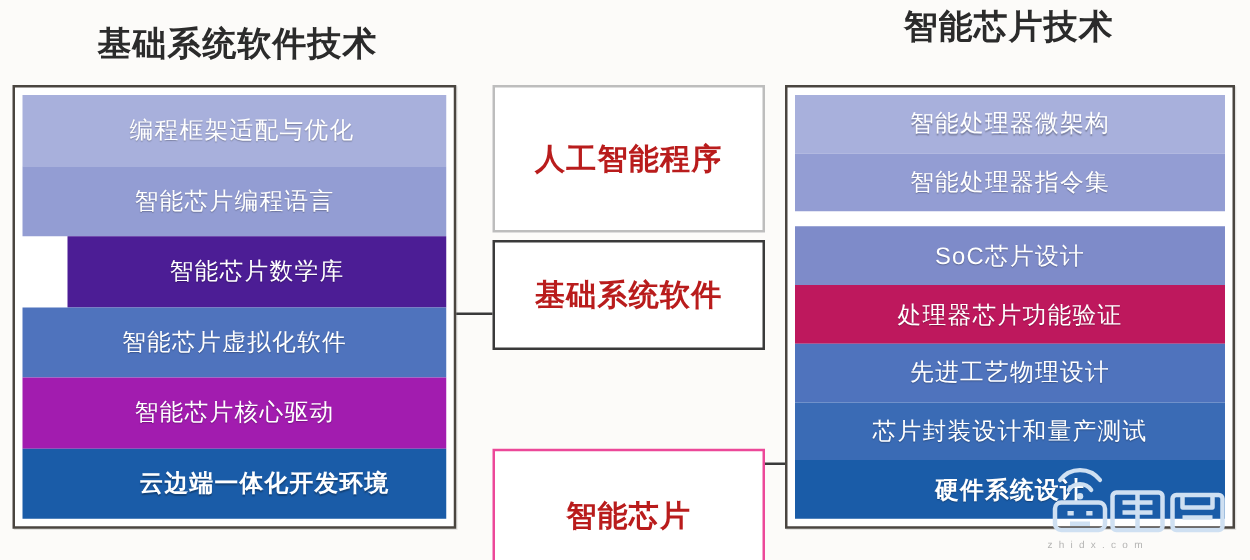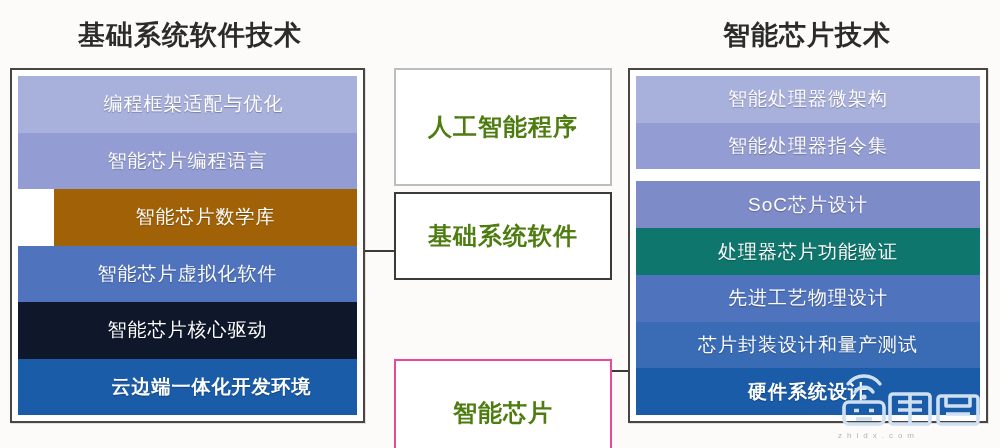--- a/index.html
+++ b/index.html
@@ -20,21 +20,21 @@
   .col-title {
     position: absolute;
     font-size: 27px;
     font-weight: bold;
     color: #2b2b2b;
     letter-spacing: 1px;
     white-space: nowrap;
     line-height: 1;
   }
   #title-left  { left: 78px;  top: 22px; }
-  #title-right { left: 723px; top: 22px; }
+  #title-right { left: 723px; top: 8px; }
 
   
   .stack-panel {
     position: absolute;
     border: 2px solid #4a4540;
     background: #ffffff;
     box-sizing: border-box;
     padding: 6px;
     box-shadow: 1px 1px 0 rgba(0,0,0,0.10);
   }
@@ -68,21 +68,21 @@
   
   .mid-box {
     position: absolute;
     box-sizing: border-box;
     background: #ffffff;
     display: flex;
     align-items: center;
     justify-content: center;
     font-size: 24px;
     font-weight: bold;
-    color: #4d7c0f;
+    color: #b91c1c;
     letter-spacing: 1px;
     white-space: nowrap;
   }
   #mid-box-0 {
     left: 394px; top: 68px; width: 218px; height: 118px;
     border: 2px solid #bdbdbd;
   }
   #mid-box-1 {
     left: 394px; top: 192px; width: 218px; height: 88px;
     border: 2px solid #3a3a3a;
@@ -128,27 +128,27 @@
 <div class="col-title" id="title-left">基础系统软件技术</div>
 
 <div class="stack-panel" id="panel-left">
   <div class="stack-inner" id="left-stack">
       <div class="stack-row" style="background: rgb(168, 176, 220); padding-left: 12px;">
         <span>编程框架适配与优化</span>
       </div>
       <div class="stack-row" style="background: rgb(147, 157, 211);">
         <span>智能芯片编程语言</span>
       </div>
-      <div class="stack-row" style="background: #a16207; margin-left: 36px;">
+      <div class="stack-row" style="background: #4c1d95; margin-left: 36px;">
         <span>智能芯片数学库</span>
       </div>
       <div class="stack-row" style="background: rgb(79, 115, 189);">
         <span>智能芯片虚拟化软件</span>
       </div>
-      <div class="stack-row" style="background: #0f172a;">
+      <div class="stack-row" style="background: #a21caf;">
         <span>智能芯片核心驱动</span>
       </div>
       <div class="stack-row bold-row" style="background: rgb(26, 92, 168); padding-left: 48px;">
         <span>云边端一体化开发环境</span>
       </div>
     </div>
 </div>
 
 <div class="mid-box" id="mid-box-0">人工智能程序</div>
 <div class="mid-box" id="mid-box-1">基础系统软件</div>
@@ -163,21 +163,21 @@
   <div class="stack-inner" id="right-stack">
       <div class="stack-row" style="background: rgb(168, 176, 220);">
         <span>智能处理器微架构</span>
       </div>
       <div class="stack-row" style="background: rgb(147, 157, 211);">
         <span>智能处理器指令集</span>
       </div>
       <div class="stack-row" style="background: rgb(126, 139, 201); margin-top: 12px;">
         <span>SoC芯片设计</span>
       </div>
-      <div class="stack-row" style="background: #0f766e;">
+      <div class="stack-row" style="background: #be185d;">
         <span>处理器芯片功能验证</span>
       </div>
       <div class="stack-row" style="background: rgb(79, 115, 189);">
         <span>先进工艺物理设计</span>
       </div>
       <div class="stack-row" style="background: rgb(58, 107, 181);">
         <span>芯片封装设计和量产测试</span>
       </div>
       <div class="stack-row bold-row" style="background: rgb(26, 92, 168);">
         <span>硬件系统设计</span>

